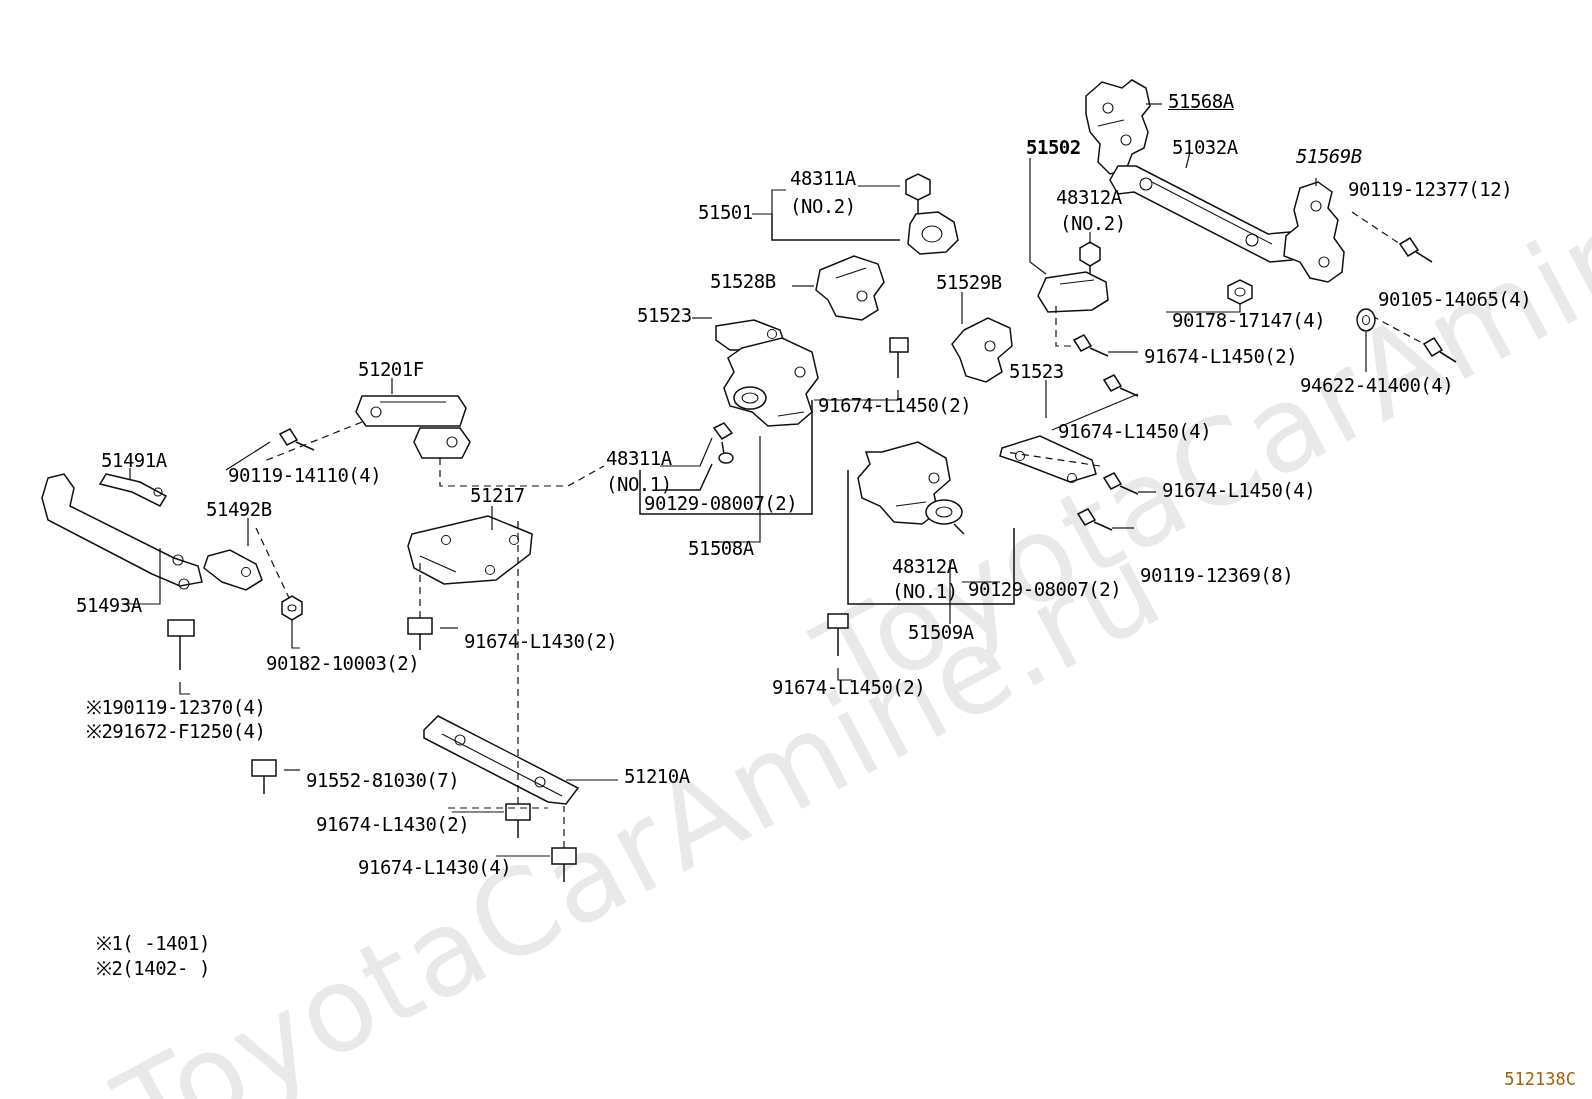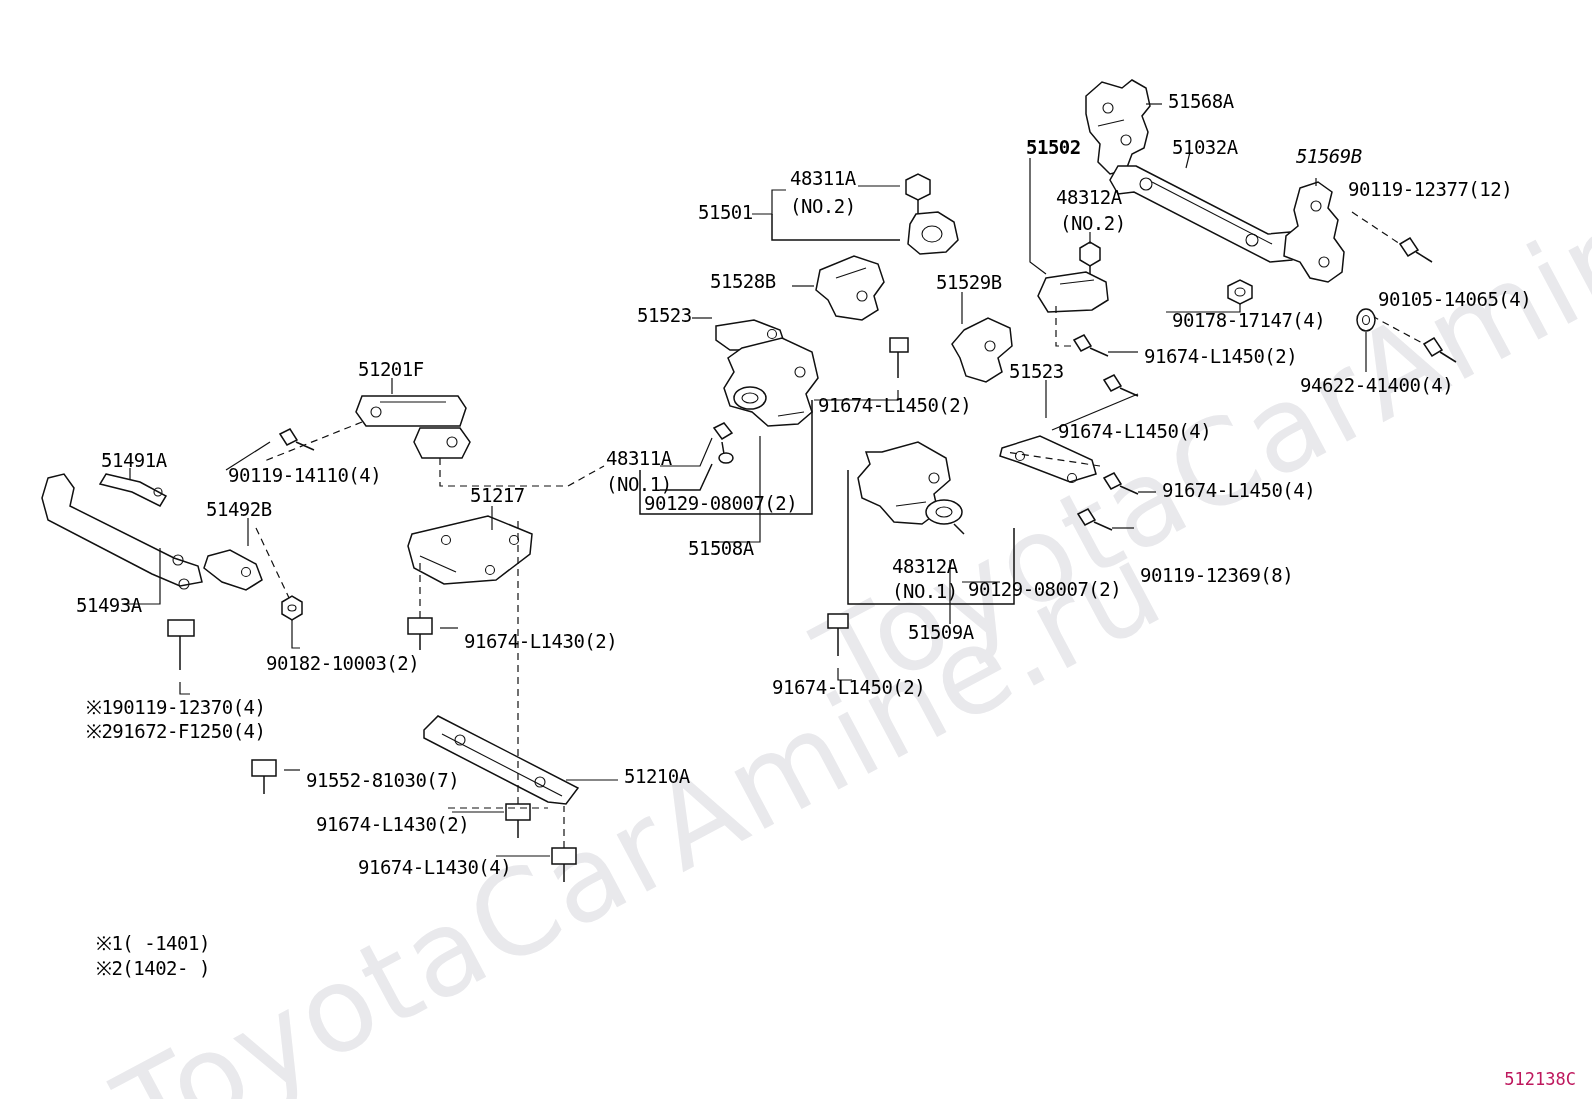--- a/index.html
+++ b/index.html
@@ -38,21 +38,21 @@
     color: #000000;
     white-space: nowrap;
     letter-spacing: -0.5px;
   }
   .corner {
     position: absolute;
     right: 16px;
     bottom: 10px;
     font-family: "DejaVu Sans Mono", monospace;
     font-size: 17px;
-    color: #be185d;
+    color: #a16207;
   }
   svg.art {
     position: absolute;
     left: 0; top: 0;
     width: 1592px;
     height: 1099px;
   }
   .p { fill: none; stroke: #111; stroke-width: 1.5; }
   .pf { fill: #fff; stroke: #111; stroke-width: 1.5; }
   .thin { fill: none; stroke: #111; stroke-width: 1.1; }
@@ -318,21 +318,21 @@
       <path class="pf" d="M552 848 l24 0 l0 16 l-24 0 z"></path>
       <path class="p" d="M564 864 l0 18"></path>
       <path class="lead" d="M550 856 L496 856"></path>
       <path class="dash" d="M564 848 L564 806"></path>
     </g>
     <path class="dash" d="M448 808 L548 808"></path>
 
   </svg>
 
   <div>
-    <div class="lbl" style="left:1168px; top:90px;">51568A</div>
+    <div class="lbl" style="left:1168px; top:90px;text-decoration:underline;">51568A</div>
     <div class="lbl" style="left:1026px; top:136px;font-weight:bold;">51502</div>
     <div class="lbl" style="left:1172px; top:136px;">51032A</div>
     <div class="lbl" style="left:1296px; top:145px;font-style:italic;">51569B</div>
     <div class="lbl" style="left:1348px; top:178px;">90119-12377(12)</div>
     <div class="lbl" style="left:790px;  top:167px;">48311A</div>
     <div class="lbl" style="left:790px;  top:195px;">(NO.2)</div>
     <div class="lbl" style="left:1056px; top:186px;">48312A</div>
     <div class="lbl" style="left:1060px; top:212px;">(NO.2)</div>
     <div class="lbl" style="left:698px;  top:201px;">51501</div>
     <div class="lbl" style="left:710px;  top:270px;">51528B</div>

